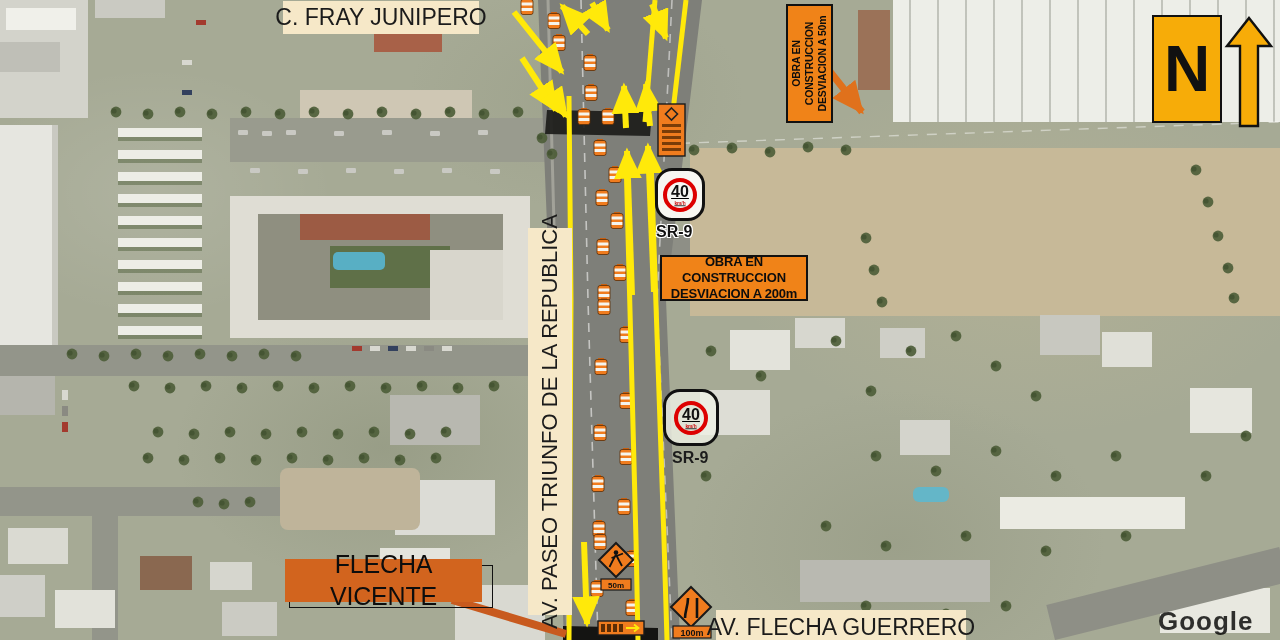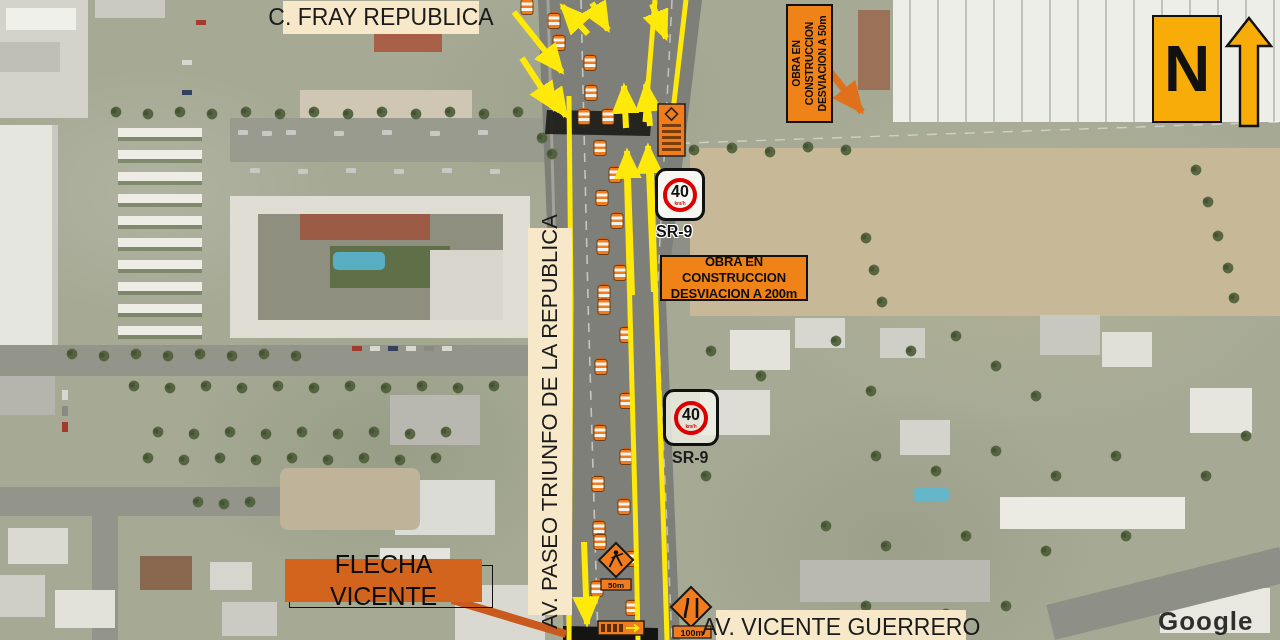--- a/index.html
+++ b/index.html
@@ -20,21 +20,21 @@
   svg text{font-family:"Liberation Sans",sans-serif;font-weight:bold;fill:#111;}
   
   .cream{position:absolute;background:#F6E8C8;color:#1b1b1b;display:flex;
          align-items:center;justify-content:center;white-space:nowrap;}
   .orangebox{position:absolute;background:#F08318;border:2.5px solid #111;color:#0d0d0d;
          display:flex;flex-direction:column;align-items:center;justify-content:center;
          text-align:center;font-weight:bold;line-height:1.25;letter-spacing:-.2px;}
   .rotwrap{position:absolute;overflow:visible;}
   .rotinner{position:absolute;left:0;top:0;transform-origin:top left;}
   .speedsign{position:absolute;background:rgba(250,250,246,.97);border:3px solid #111;
-         border-radius:11px;display:flex;align-items:center;justify-content:center;}
+         border-radius:17px;display:flex;align-items:center;justify-content:center;text-decoration:underline;}
   .speedsign .ring{width:34px;height:34px;border:4px solid #DD0000;border-radius:50%;
          display:flex;flex-direction:column;align-items:center;justify-content:center;}
   .speedsign .num{font-weight:bold;font-size:16px;color:#111;line-height:1;}
   .speedsign .kmh{font-size:6px;color:#cc1111;font-weight:bold;line-height:1;transform:scale(.8);}
   .srcode{position:absolute;font-weight:bold;font-size:16px;color:#111;
          text-shadow:1px 1px 0 #fff,-1px -1px 0 #fff,1px -1px 0 #fff,-1px 1px 0 #fff;}
   .north-box{position:absolute;background:#F7AC08;border:2.5px solid #111;color:#111;
          display:flex;align-items:center;justify-content:center;font-weight:bold;}
   .google{position:absolute;color:#000000;opacity:.8;font-size:26px;letter-spacing:1px;font-weight:bold;}
 </style>
@@ -345,31 +345,31 @@
         <rect x="607" y="624" width="4" height="8" fill="#5c2d05"></rect>
       <rect x="613" y="624" width="4" height="8" fill="#5c2d05"></rect>
         <rect x="619" y="624" width="4" height="8" fill="#5c2d05"></rect>
       <path d="M626,628 L638,628 M634,624.5 L638.5,628 L634,631.5" stroke="#FFE90A" stroke-width="1.8" fill="none"></path>
     </g>
 
     <polygon points="1249,18 1271,46 1258,46 1258,126 1240,126 1240,46 1227,46" fill="#F7AC08" stroke="#111" stroke-width="2.4"></polygon>
   </svg>
 
   <div class="cream" style="left:283px;top:1px;width:196px;height:33px;font-size:23px;">
-      <span>C. FRAY REPUBLICA</span>
+      <span>C. FRAY JUNIPERO</span>
     </div>
 
   <div class="rotwrap" style="left:528px;top:228px;width:44px;height:387px;">
     <div class="rotinner cream" style="position:absolute;width:387px;height:44px;transform:translateY(387px) rotate(-90deg);font-size:22px;">
         <span>AV. PASEO TRIUNFO DE LA REPUBLICA</span>
       </div>
   </div>
 
   <div class="cream" style="left:716px;top:610px;width:250px;height:34px;font-size:23px;">
-      <span>AV. VICENTE GUERRERO</span>
+      <span>AV. FLECHA GUERRERO</span>
     </div>
 
   <div class="rotwrap" style="left:786px;top:4px;width:47px;height:119px;">
     <div class="rotinner orangebox" style="position:absolute;width:119px;height:47px;transform:translateY(119px) rotate(-90deg);font-size:10.5px;">
       <span>OBRA EN CONSTRUCCION</span>
       <span>DESVIACION A 50m</span>
     </div>
   </div>
 
   <div class="orangebox" style="left:660px;top:255px;width:148px;height:46px;font-size:13px;">

